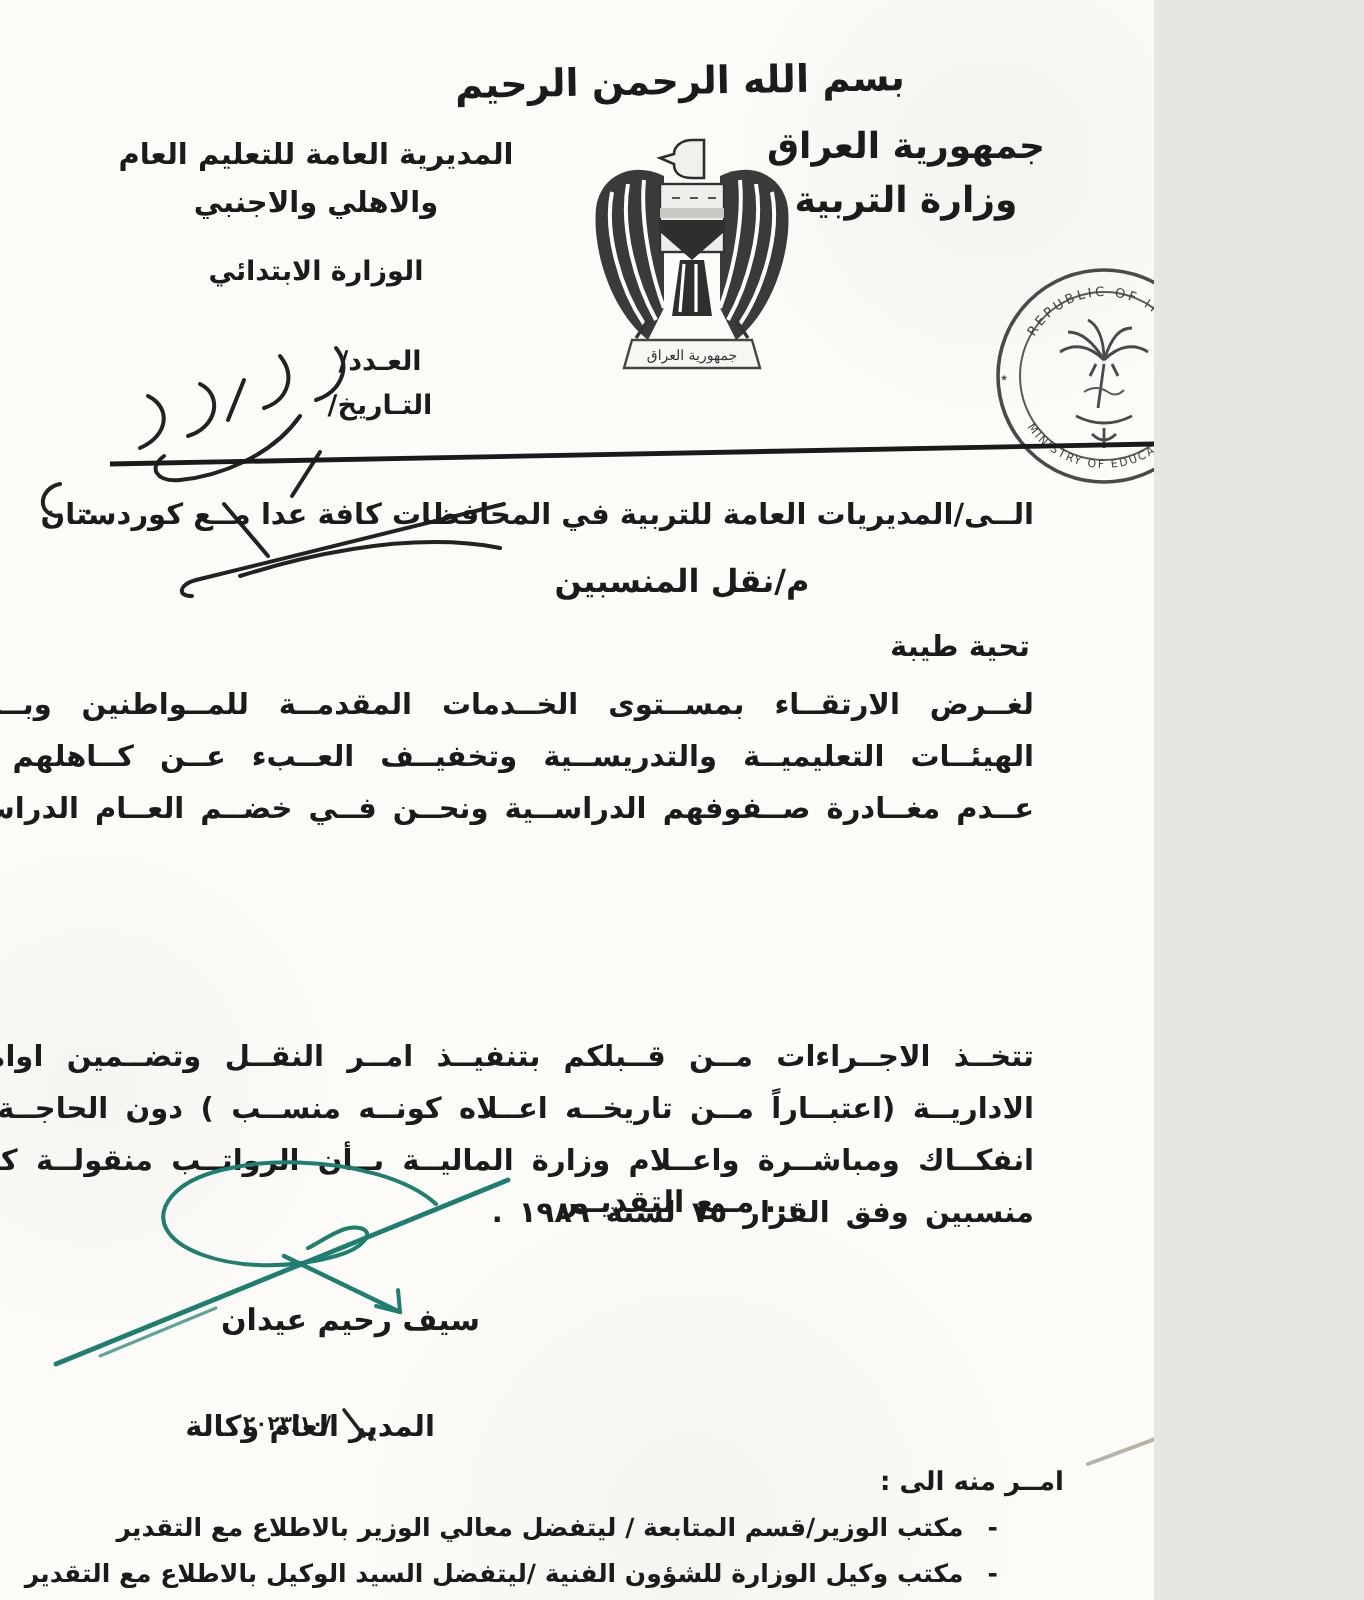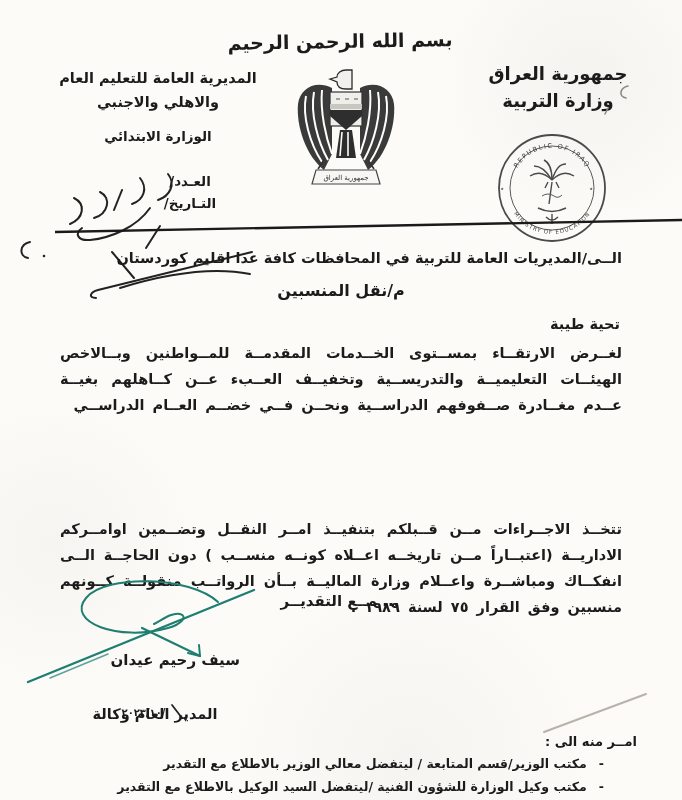--- a/index.html
+++ b/index.html
@@ -1,17 +1,17 @@
 <!DOCTYPE html>
 <html lang="ar"><head>
 <meta charset="utf-8">
 <style>
   html,body{margin:0;padding:0;background:#e8e6e2;}
   .page{
-    position:relative;width:682px;height:800px;overflow:hidden;
+    position:relative;width:577px;height:800px;overflow:hidden;
     background:
       radial-gradient(circle at 86% 10%, rgba(90,90,90,.05), transparent 16%),
       radial-gradient(circle at 8% 68%, rgba(90,90,90,.04), transparent 18%),
       radial-gradient(circle at 60% 95%, rgba(120,115,105,.05), transparent 22%),
       #fcfbf8;
     font-family:"DejaVu Sans","Liberation Sans",sans-serif;
     color:#1b1b1b;direction:rtl;
   }
   .abs{position:absolute;}
   .b{font-weight:700;}
@@ -143,21 +143,21 @@
       <path d="M14,30 l-3,6"></path>
     </svg>
   </div>
 
   <div class="abs" style="left:0;top:206px;">
     <svg width="682" height="34" viewBox="0 0 682 34">
       <line x1="55" y1="26" x2="682" y2="14" stroke="#1a1a1a" stroke-width="2.4"></line>
     </svg>
   </div>
 
-  <div class="abs addressee1 rt b">الــى/المديريات العامة للتربية في المحافظات كافة عدا اقليم كوردستان</div>
+  <div class="abs addressee1 rt b">الــى/المديريات العامة للتربية في المحافظات كافة عدا مــع كوردستان</div>
   <div class="abs addressee2 ctr b">م/نقل المنسبين</div>
 
   <div class="abs greeting b">تحية طيبة</div>
 
   <div class="abs para p1 b just">
     <span>لغــرض الارتقــاء بمســتوى الخــدمات المقدمــة للمــواطنين وبــالاخص الهيئــات التعليميــة والتدريســية وتخفيــف العــبء عــن كــاهلهم بغيــة عــدم مغــادرة صــفوفهم الدراســية ونحــن فــي خضــم العــام الدراســي</span>
   </div>
 
 
   <div class="abs para p3 b just">تتخــذ الاجــراءات مــن قــبلكم بتنفيــذ امــر النقــل وتضــمين اوامــركم الاداريــة (اعتبــاراً مــن تاريخــه اعــلاه كونــه منســب ) دون الحاجــة الــى انفكــاك ومباشــرة واعــلام وزارة الماليــة بــأن الرواتــب منقولــة كــونهم منسبين وفق القرار ٧٥ لسنة ١٩٨٩ .</div>

